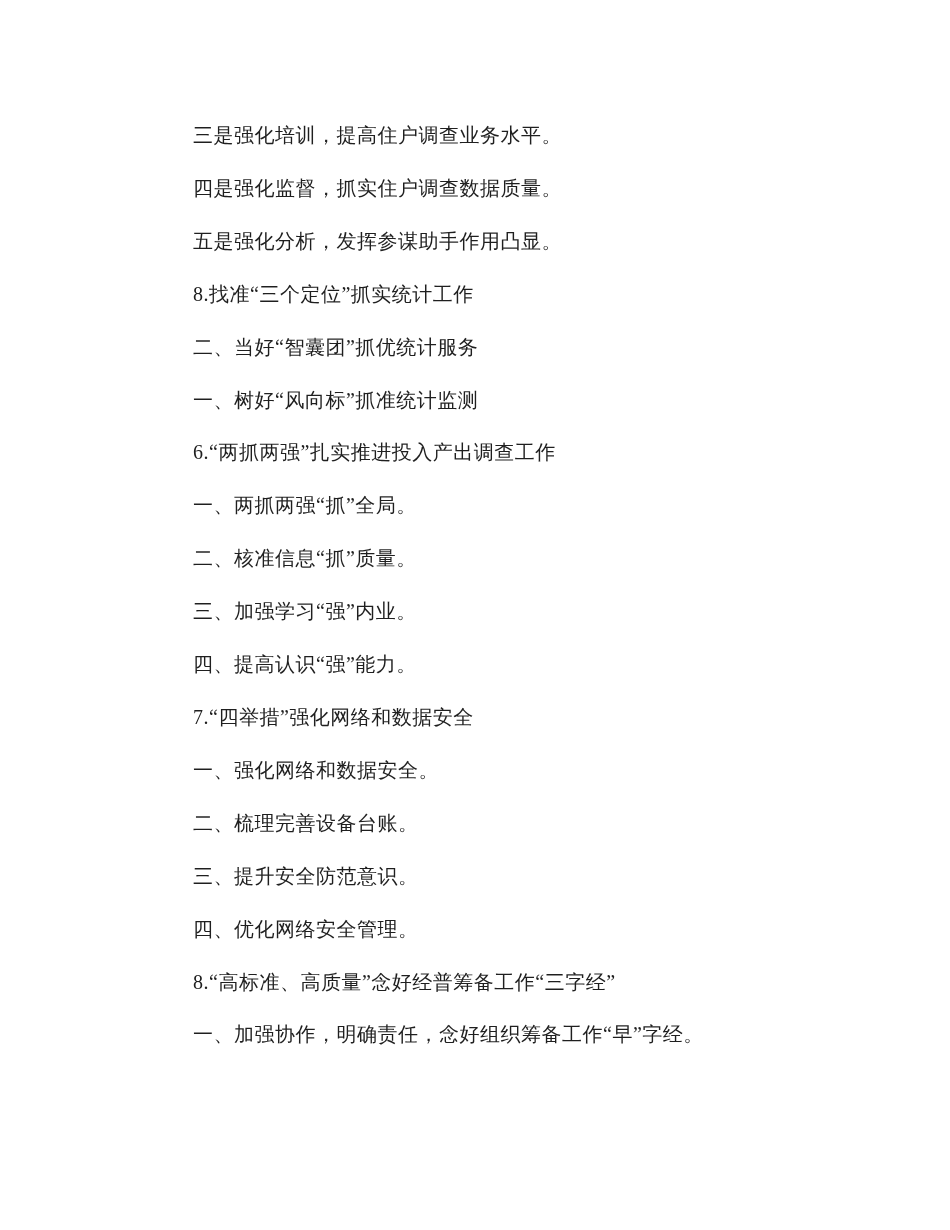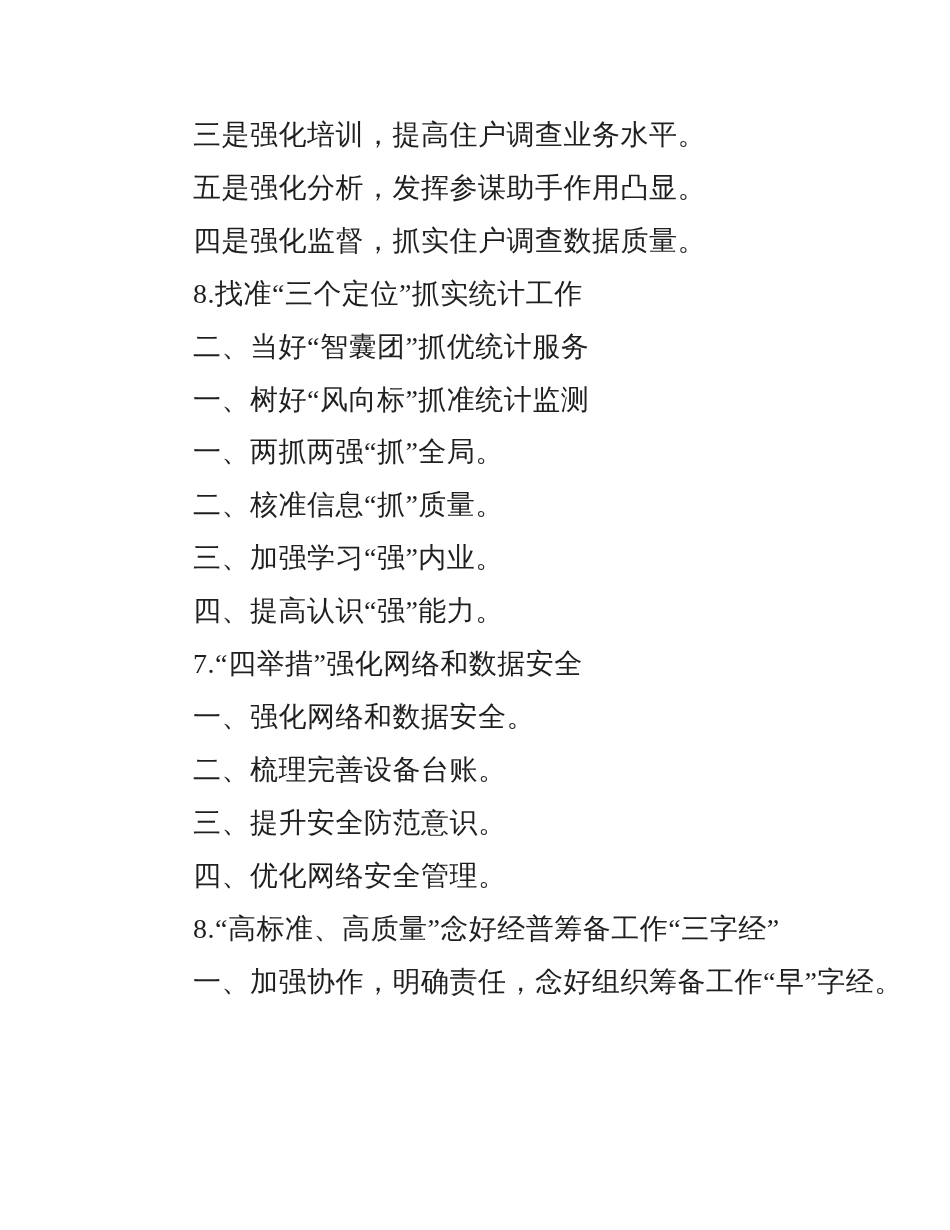--- a/index.html
+++ b/index.html
@@ -16,39 +16,40 @@
     box-sizing: border-box;
     width: 950px;
     height: 1230px;
     padding: 109px 120px 0 145px;
     background: var(--page-bg, #ffffff);
   }
   .doc-line {
     margin: 0;
     padding: 0;
     font-family: "Liberation Serif", "DejaVu Serif", serif;
-    font-size: 28px;
+    font-size: 20px;
     line-height: 52.9px;
     letter-spacing: 0.5px;
     color: var(--text-color, #1f1f1f);
     text-indent: 48px;
     white-space: nowrap;
     font-weight: 400;
   }
 </style>
 </head>
 <body>
 
 <div class="page">
   <p class="doc-line">三是强化培训，提高住户调查业务水平。</p>
+  <p class="doc-line">四是强化监督，抓实住户调查数据质量。</p>
   <p class="doc-line">五是强化分析，发挥参谋助手作用凸显。</p>
-  <p class="doc-line">四是强化监督，抓实住户调查数据质量。</p>
   <p class="doc-line">8.找准“三个定位”抓实统计工作</p>
   <p class="doc-line">二、当好“智囊团”抓优统计服务</p>
   <p class="doc-line">一、树好“风向标”抓准统计监测</p>
+  <p class="doc-line">6.“两抓两强”扎实推进投入产出调查工作</p>
   <p class="doc-line">一、两抓两强“抓”全局。</p>
   <p class="doc-line">二、核准信息“抓”质量。</p>
   <p class="doc-line">三、加强学习“强”内业。</p>
   <p class="doc-line">四、提高认识“强”能力。</p>
   <p class="doc-line">7.“四举措”强化网络和数据安全</p>
   <p class="doc-line">一、强化网络和数据安全。</p>
   <p class="doc-line">二、梳理完善设备台账。</p>
   <p class="doc-line">三、提升安全防范意识。</p>
   <p class="doc-line">四、优化网络安全管理。</p>
   <p class="doc-line">8.“高标准、高质量”念好经普筹备工作“三字经”</p>

